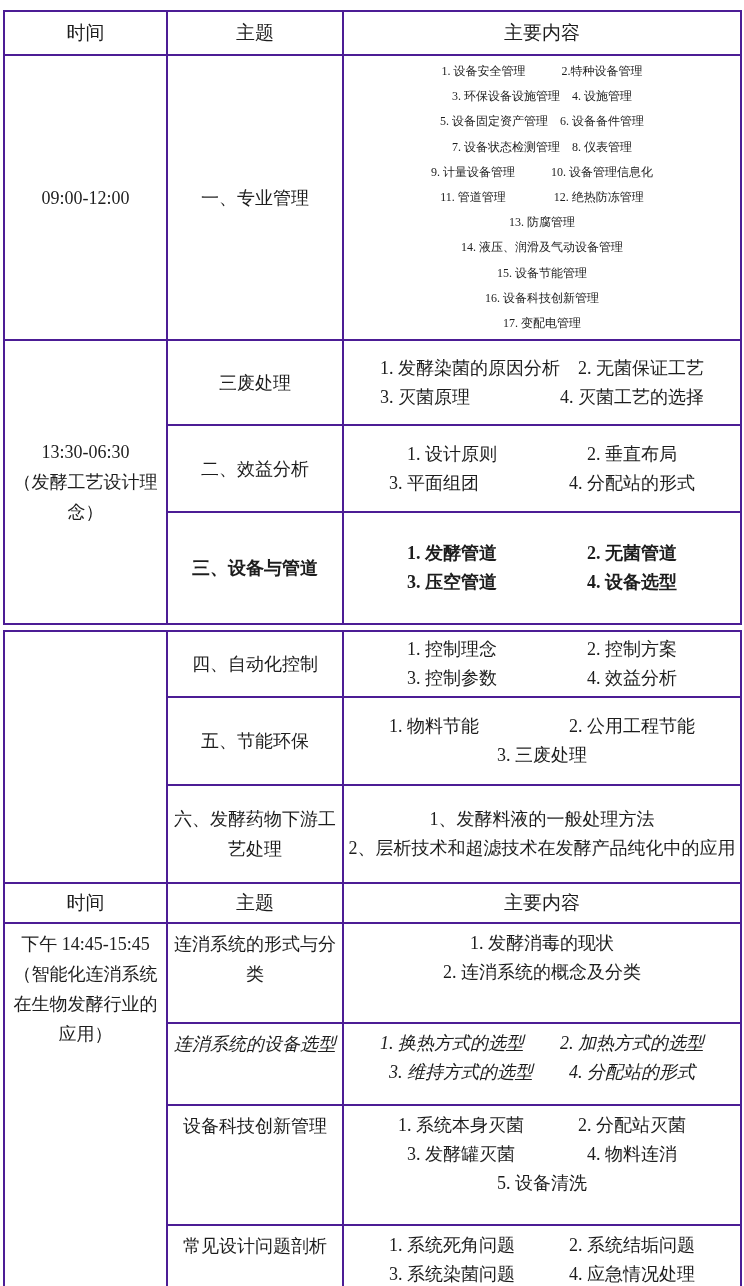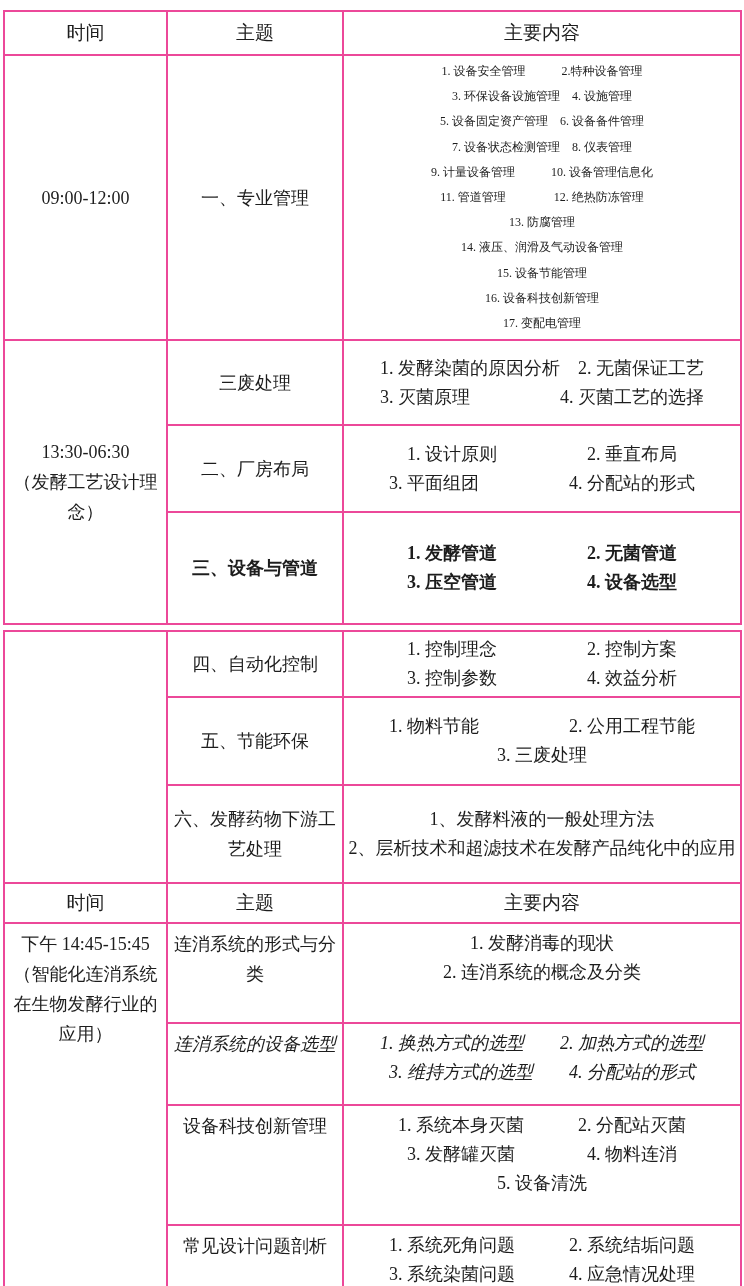--- a/index.html
+++ b/index.html
@@ -15,21 +15,21 @@
   table.sched {
     border-collapse: collapse;
     table-layout: fixed;
     width: 737px;
   }
   table.sched.t2 { margin-top: 5px; }
   col.c1 { width: 163px; }
   col.c2 { width: 176px; }
   col.c3 { width: 398px; }
   td {
-    border: 2px solid #ec4899;
+    border: 2px solid #4c1d95;
     padding: 3px 4px;
     font-size: 18px;
     vertical-align: middle;
     overflow: hidden;
   }
   tr.hdr td {
     height: 44px;
     text-align: center;
     font-size: 19px;
   }
@@ -96,21 +96,21 @@
     </tr>
     <tr class="r-aseptic">
       <td class="time" rowspan="3">13:30-06:30
 （发酵工艺设计理
 念）</td>
       <td class="topic">三废处理</td>
       <td class="content">1. 发酵染菌的原因分析　2. 无菌保证工艺
 3. 灭菌原理　　　　　4. 灭菌工艺的选择</td>
     </tr>
     <tr class="r-plant">
-      <td class="topic">二、厂房布局</td>
+      <td class="topic">二、效益分析</td>
       <td class="content">1. 设计原则　　　　　2. 垂直布局
 3. 平面组团　　　　　4. 分配站的形式</td>
     </tr>
     <tr class="r-pipe">
       <td class="topic">三、设备与管道</td>
       <td class="content">1. 发酵管道　　　　　2. 无菌管道
 3. 压空管道　　　　　4. 设备选型</td>
     </tr>
   </tbody>
     </table>

